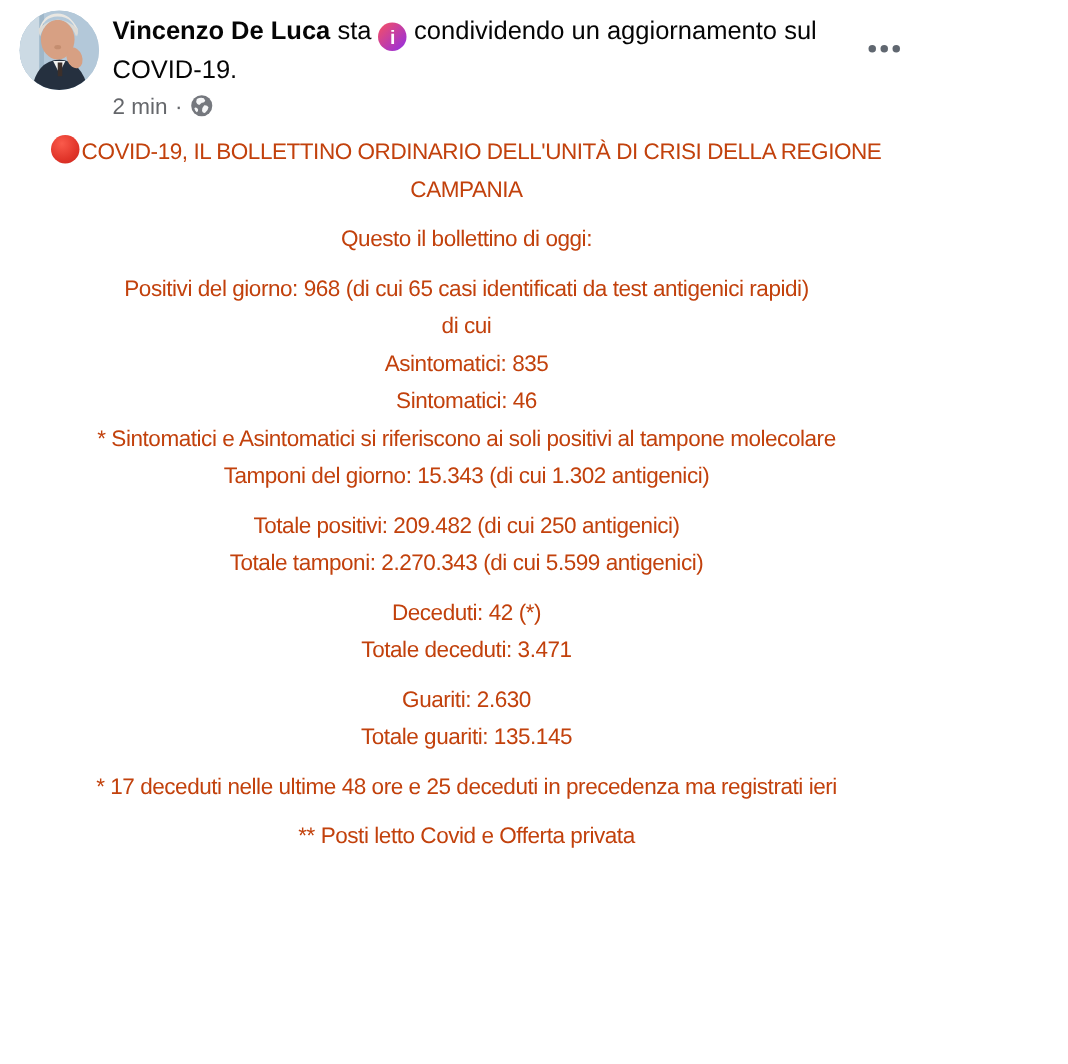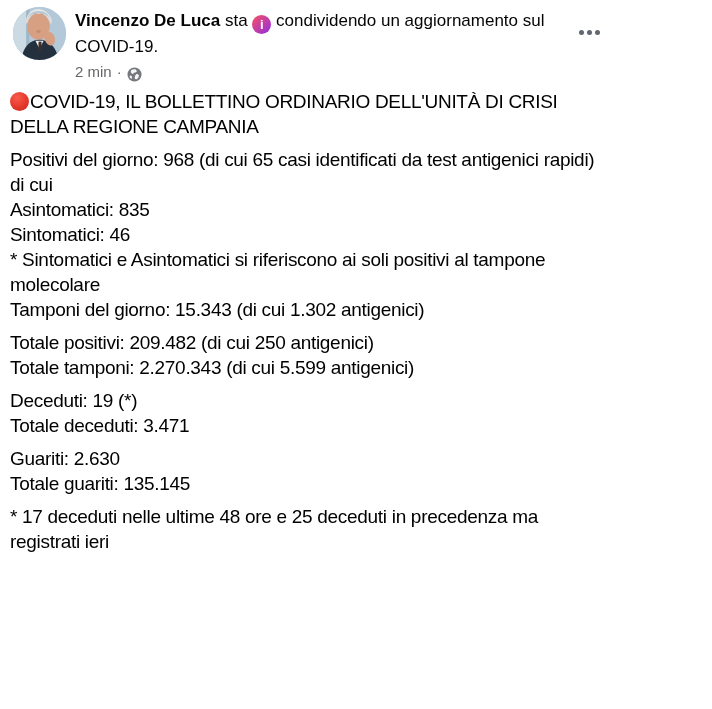--- a/index.html
+++ b/index.html
@@ -55,21 +55,21 @@
     color: #ffffff;
     font-size: 13px;
     font-weight: bold;
     text-align: center;
     line-height: 19px;
     vertical-align: -3px;
     cursor: pointer;
   }
   .timestamp-row {
     display: flex;
-    align-items: flex-end;
+    align-items: flex-start;
     font-size: 15px;
     line-height: 20px;
     color: #65676b;
     margin-top: 2px;
   }
   .timestamp { cursor: pointer; }
   .sep { margin: 0 5px; }
   .globe { display: inline-flex; margin-top: 1px; }
   .more-button {
     position: absolute;
@@ -82,24 +82,25 @@
   }
   .more-button .dot {
     width: 5px;
     height: 5px;
     border-radius: 50%;
     background: #606770;
   }
   
   .body-text {
     padding: 7px 9px 0 10px;
-    font-size: 19px;
+    font-size: 15px;
     line-height: 25px;
     letter-spacing: -0.3px;
-    color: #000000;
+    color: #c2410c;
+    text-align: center;
   }
   .para { margin: 0 0 8px 0; }
   .para:last-child { margin-bottom: 0; }
   .red-dot {
     display: inline-block;
     width: 19px;
     height: 19px;
     border-radius: 50%;
     background: radial-gradient(circle at 38% 30%, #fa5a4b 0%, #e1352a 60%, #c9271d 100%);
     vertical-align: -3px;
@@ -157,47 +158,53 @@
     </div>
 
   </div>
 
   <div class="body-text">
 
     <div class="para">
       <span class="red-dot"></span><span>COVID-19, IL BOLLETTINO ORDINARIO DELL'UNITÀ DI CRISI DELLA REGIONE CAMPANIA</span>
     </div>
 
+    <div class="para">
+      <div class="line">Questo il bollettino di oggi:</div>
+    </div>
 
     <div class="para">
       <div class="line">Positivi del giorno: 968 (di cui 65 casi identificati da test antigenici rapidi)</div>
       <div class="line">di cui</div>
       <div class="line">Asintomatici: 835</div>
       <div class="line">Sintomatici: 46</div>
       <div class="line">* Sintomatici e Asintomatici si riferiscono ai soli positivi al tampone molecolare</div>
       <div class="line">Tamponi del giorno: 15.343 (di cui 1.302 antigenici)</div>
     </div>
 
     <div class="para">
       <div class="line">Totale positivi: 209.482 (di cui 250 antigenici)</div>
       <div class="line">Totale tamponi: 2.270.343 (di cui 5.599 antigenici)</div>
     </div>
 
     <div class="para">
-      <div class="line">Deceduti: 19 (*)</div>
+      <div class="line">Deceduti: 42 (*)</div>
       <div class="line">Totale deceduti: 3.471</div>
     </div>
 
     <div class="para">
       <div class="line">Guariti: 2.630</div>
       <div class="line">Totale guariti: 135.145</div>
     </div>
 
     <div class="para">
       <div class="line">* 17 deceduti nelle ultime 48 ore e 25 deceduti in precedenza ma registrati ieri</div>
     </div>
 
 
 
+    <div class="para">
+      <div class="line">** Posti letto Covid e Offerta privata</div>
+    </div>
 
   </div>
 
 </div>
 
 </body></html>

